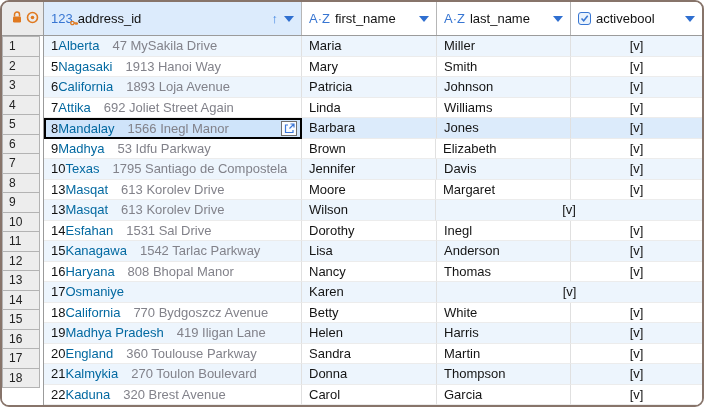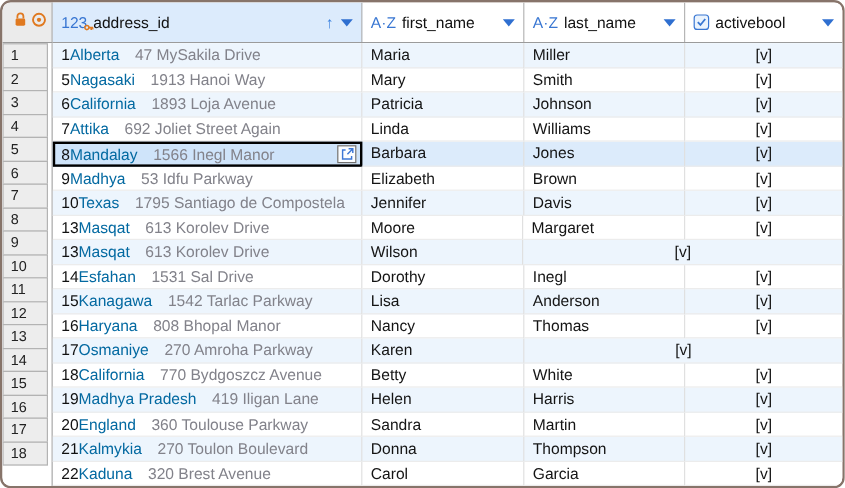--- a/index.html
+++ b/index.html
@@ -192,22 +192,22 @@
     <div class="cell c-last">Jones</div>
     <div class="cell c-active">[v]</div>
   </div>
       <div class="row">
     <div class="cell c-address">
       <span class="rid">9</span>
       <span class="region">Madhya</span>
       <span class="street">53 Idfu Parkway</span>
 
     </div>
+    <div class="cell c-last">Brown</div>
     <div class="cell c-first">Elizabeth</div>
-    <div class="cell c-last">Brown</div>
     <div class="cell c-active">[v]</div>
   </div>
       <div class="row odd">
     <div class="cell c-address">
       <span class="rid">10</span>
       <span class="region">Texas</span>
       <span class="street">1795 Santiago de Compostela</span>
 
     </div>
     <div class="cell c-first">Jennifer</div>
@@ -265,21 +265,20 @@
 
     </div>
     <div class="cell c-first">Nancy</div>
     <div class="cell c-last">Thomas</div>
     <div class="cell c-active">[v]</div>
   </div>
       <div class="row odd">
     <div class="cell c-address">
       <span class="rid">17</span>
       <span class="region">Osmaniye</span>
-      <span class="street">270 Amroha Parkway</span>
 
     </div>
     <div class="cell c-first">Karen</div>
     <div class="cell c-active">[v]</div>
   </div>
       <div class="row">
     <div class="cell c-address">
       <span class="rid">18</span>
       <span class="region">California</span>
       <span class="street">770 Bydgoszcz Avenue</span>

